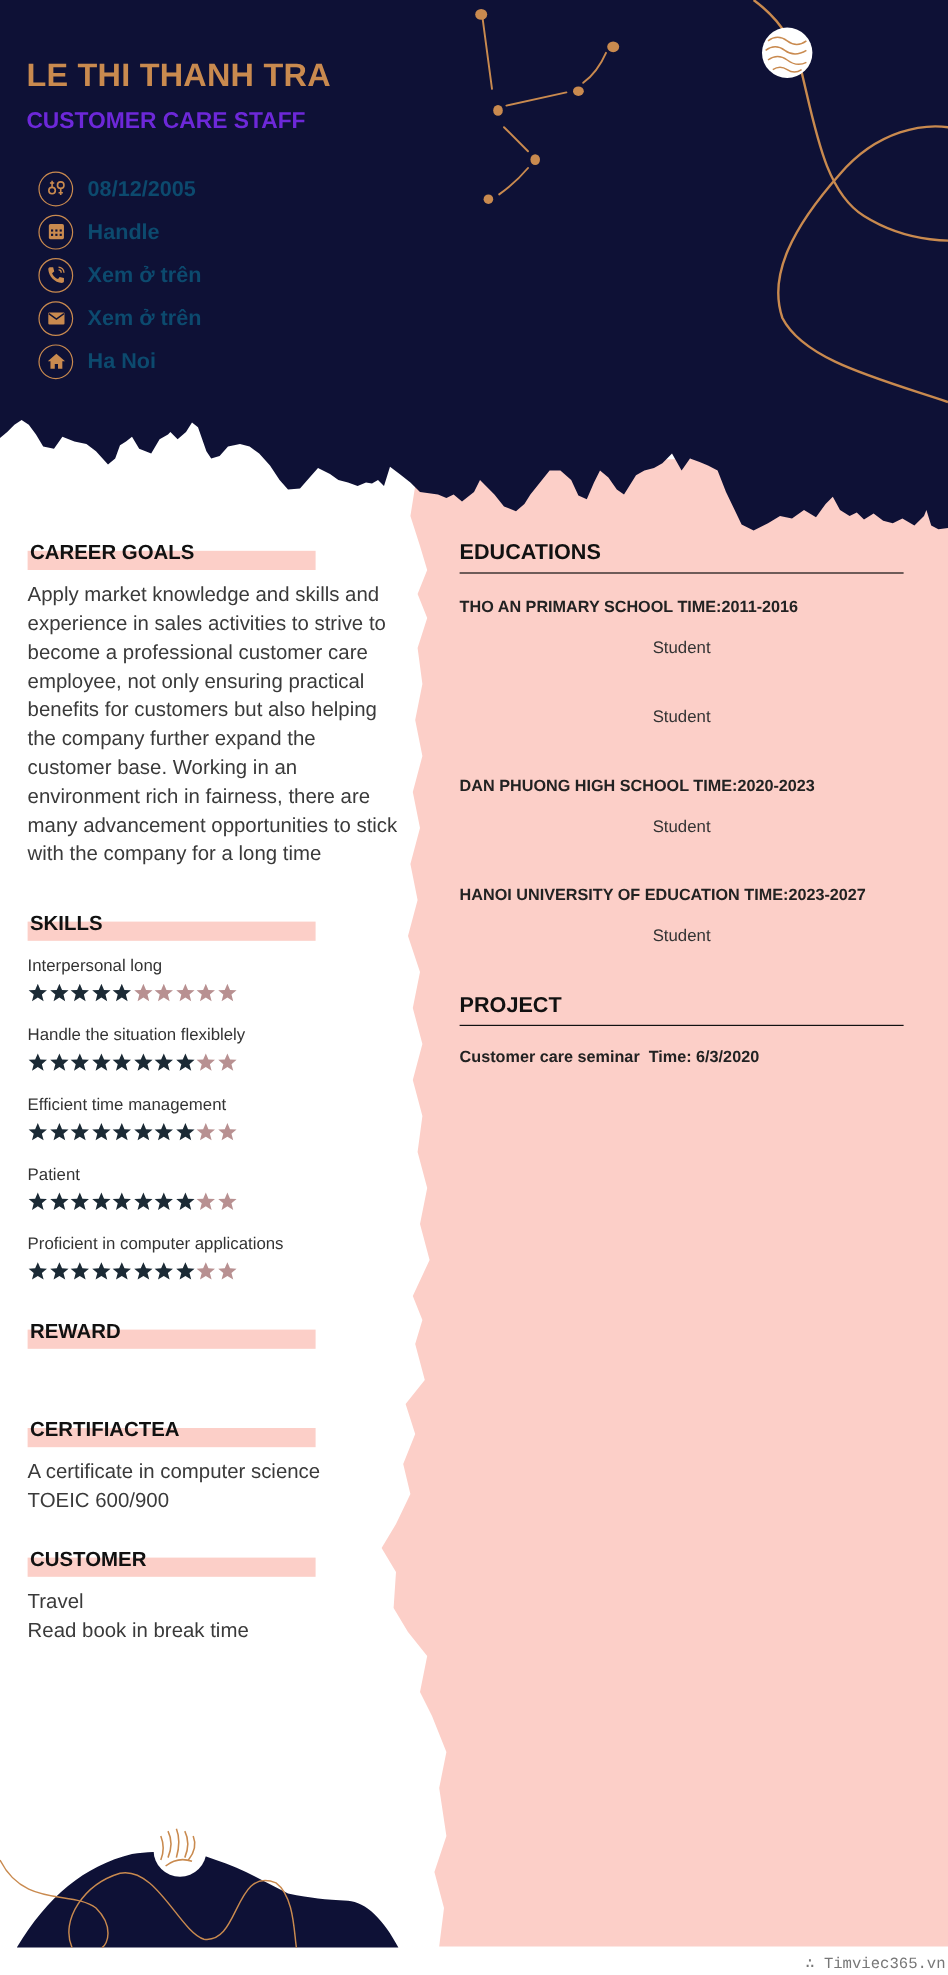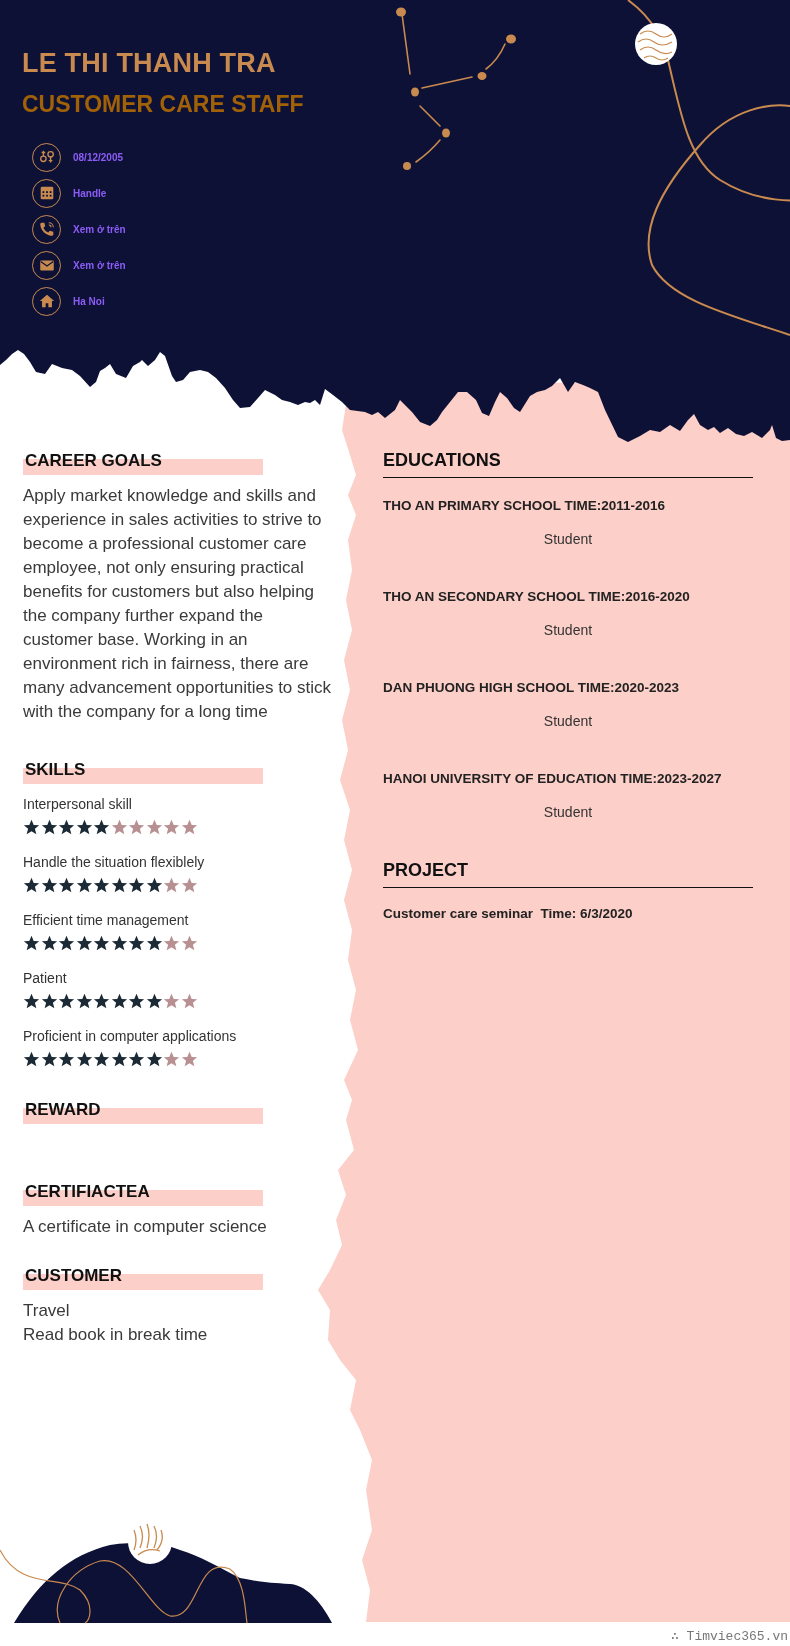--- a/index.html
+++ b/index.html
@@ -3,26 +3,26 @@
 <meta charset="utf-8">
 <style>
   * { box-sizing: border-box; margin: 0; padding: 0; }
   html, body { width: 790px; height: 1646px; background: #ffffff; overflow: hidden; }
   body { position: relative; font-family: "Liberation Sans", "DejaVu Sans", sans-serif; color: #222; }
 
   .bg-layer { position: absolute; left: 0; top: 0; width: 790px; height: 1646px; z-index: 0; }
 
   .header { position: absolute; left: 0; top: 0; width: 790px; height: 340px; z-index: 2; }
   .name { position: absolute; left: 22px; top: 48px; font-size: 27px; font-weight: bold; color: #c98a4f; letter-spacing: 0.2px; }
-  .job-title { position: absolute; left: 22px; top: 91px; font-size: 23px; font-weight: bold; color: #a16207; }
+  .job-title { position: absolute; left: 22px; top: 91px; font-size: 19px; font-weight: bold; color: #6d28d9; }
   .contacts { position: absolute; left: 32px; top: 139px; }
   .contact-row { display: flex; align-items: center; height: 36px; }
   .contact-icon { width: 29px; height: 29px; border: 1.5px solid #c98a4f; border-radius: 50%; display: flex; align-items: center; justify-content: center; margin-right: 12px; }
   .contact-icon svg { width: 18px; height: 18px; }
-  .contact-text { font-size: 10px; font-weight: bold; color: #8b5cf6; }
+  .contact-text { font-size: 18px; font-weight: bold; color: #0c4a6e; }
 
   .left-col { position: absolute; left: 23px; top: 450px; width: 310px; z-index: 2; }
   .sec-head { position: relative; height: 26px; margin-bottom: 8px; }
   .sec-head .bar { position: absolute; left: 0; top: 9px; width: 240px; height: 16px; background: #fccfc8; }
   .sec-head .label { position: relative; font-size: 17px; font-weight: bold; color: #111; padding-left: 2px; line-height: 22px; }
   .body-text { font-size: 17px; line-height: 24px; color: #3a3a3a; }
   .skill { margin-bottom: 12px; }
   .skill-name { font-size: 14px; color: #333; line-height: 22px; }
   .stars { display: flex; height: 24px; align-items: center; }
   .star { width: 17px; height: 17px; margin-right: 0.5px; }
@@ -151,21 +151,21 @@
     <p class="body-text">Apply market knowledge and skills and experience in sales activities to strive to become a professional customer care employee, not only ensuring practical benefits for customers but also helping the company further expand the customer base. Working in an environment rich in fairness, there are many advancement opportunities to stick with the company for a long time</p>
   </section>
 
   <section style="margin-top:35px;">
     <div class="sec-head">
         <div class="bar"></div>
         <div class="label">SKILLS</div>
       </div>
     <div id="skills-list">
         <div class="skill">
-          <div class="skill-name">Interpersonal skill</div>
+          <div class="skill-name">Interpersonal long</div>
           <div class="stars">
             <svg viewBox="0 0 20 20" class="star on">
               <path d="M10,1 L12.6,7 L19,7.3 L14,11.5 L15.7,18 L10,14.4 L4.3,18 L6,11.5 L1,7.3 L7.4,7 Z"></path>
             </svg>
             <svg viewBox="0 0 20 20" class="star on">
               <path d="M10,1 L12.6,7 L19,7.3 L14,11.5 L15.7,18 L10,14.4 L4.3,18 L6,11.5 L1,7.3 L7.4,7 Z"></path>
             </svg>
             <svg viewBox="0 0 20 20" class="star on">
               <path d="M10,1 L12.6,7 L19,7.3 L14,11.5 L15.7,18 L10,14.4 L4.3,18 L6,11.5 L1,7.3 L7.4,7 Z"></path>
             </svg>
@@ -341,41 +341,41 @@
         <div class="label">REWARD</div>
       </div>
   </section>
 
   <section style="margin-top:56px;">
     <div class="sec-head">
         <div class="bar"></div>
         <div class="label">CERTIFIACTEA</div>
       </div>
     <p class="body-text">A certificate in computer science</p>
+    <p class="body-text">TOEIC 600/900</p>
   </section>
 
   <section style="margin-top:26px;">
     <div class="sec-head">
         <div class="bar"></div>
         <div class="label">CUSTOMER</div>
       </div>
     <p class="body-text">Travel</p>
     <p class="body-text">Read book in break time</p>
   </section>
 </div>
 
 <div class="right-col">
   <section>
     <div class="r-head">EDUCATIONS</div>
     <div class="edu-item">
       <div class="edu-title">THO AN PRIMARY SCHOOL TIME:2011-2016</div>
       <div class="edu-role">Student</div>
     </div>
     <div class="edu-item">
-      <div class="edu-title">THO AN SECONDARY SCHOOL TIME:2016-2020</div>
       <div class="edu-role">Student</div>
     </div>
     <div class="edu-item">
       <div class="edu-title">DAN PHUONG HIGH SCHOOL TIME:2020-2023</div>
       <div class="edu-role">Student</div>
     </div>
     <div class="edu-item">
       <div class="edu-title">HANOI UNIVERSITY OF EDUCATION TIME:2023-2027</div>
       <div class="edu-role">Student</div>
     </div>

